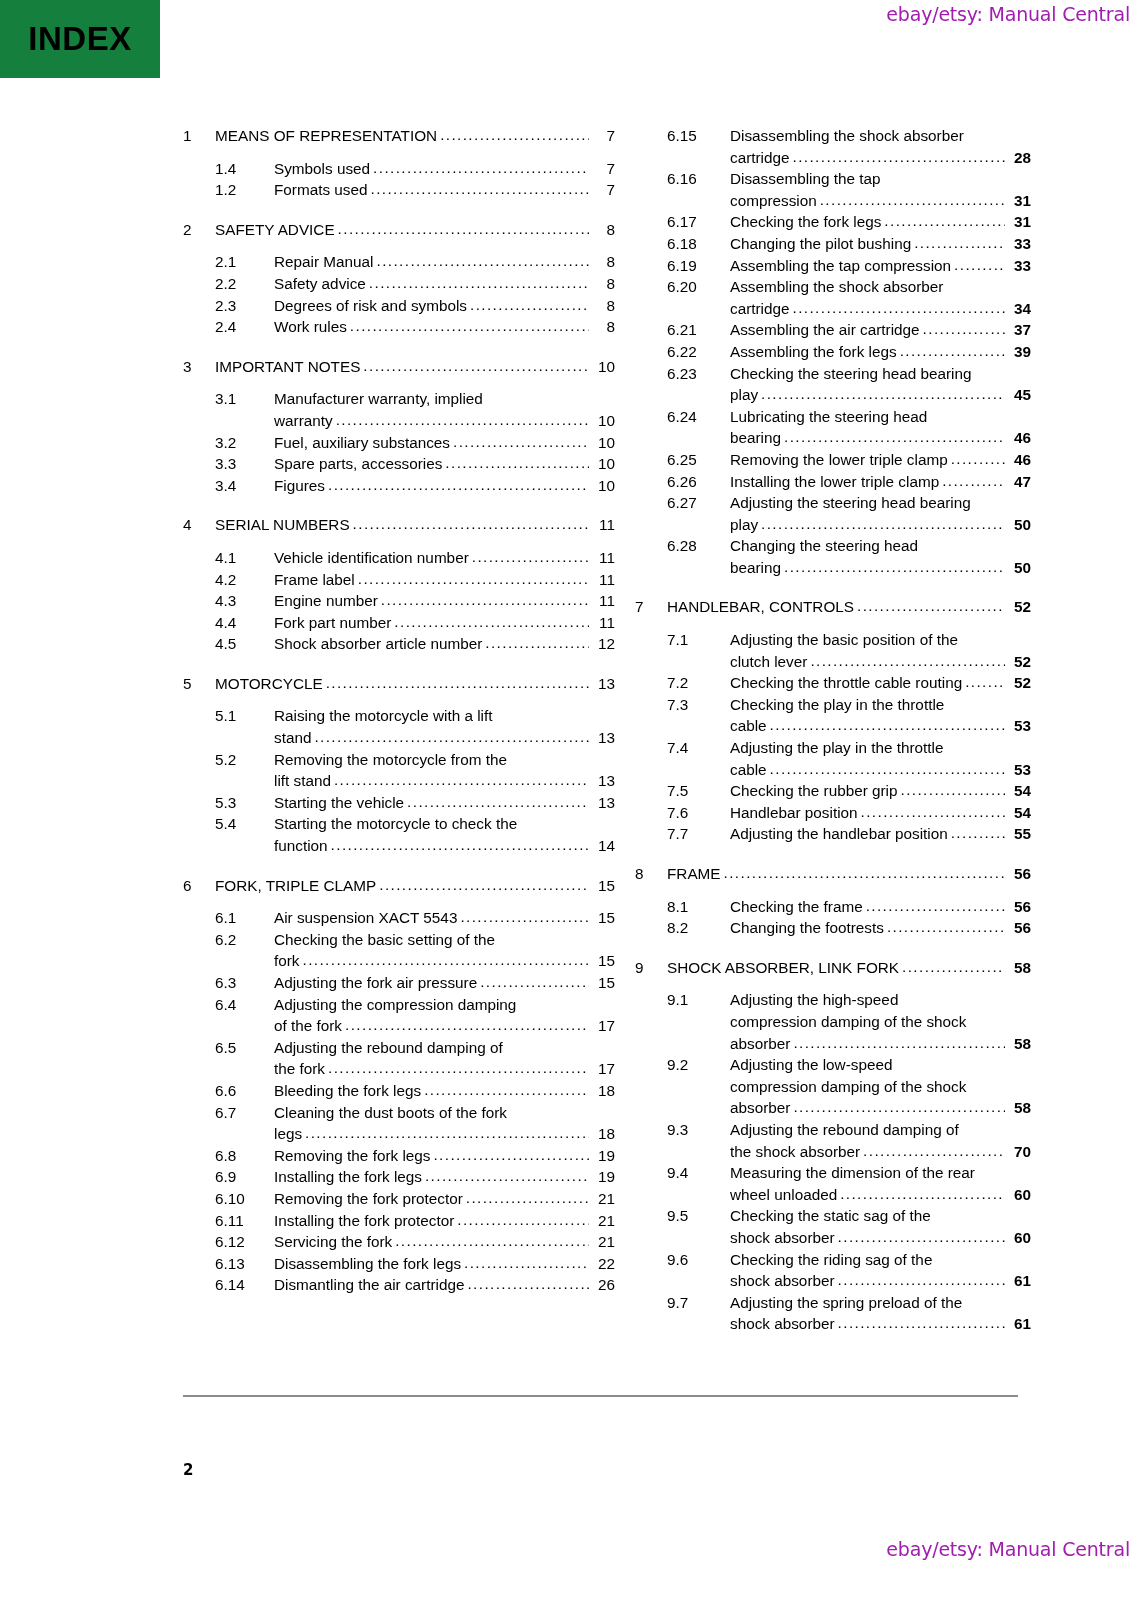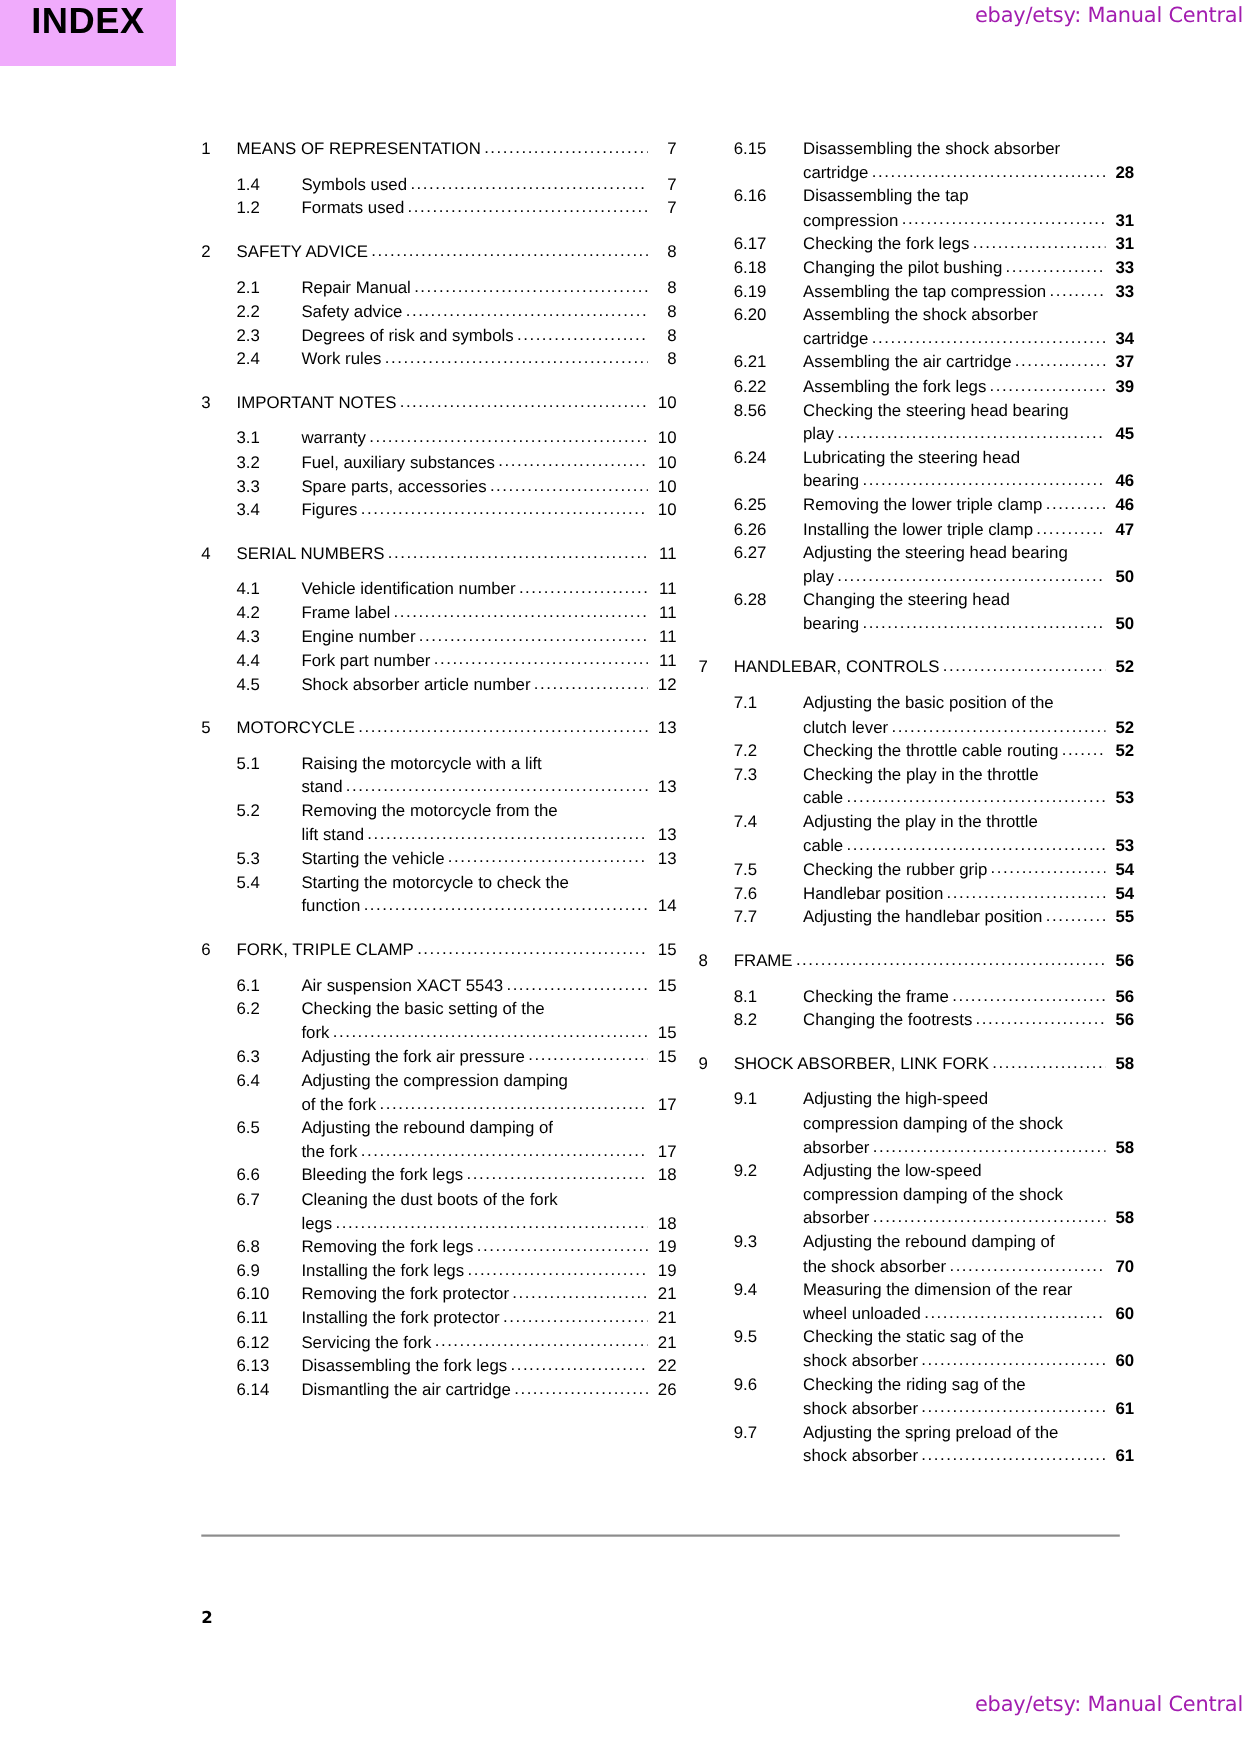--- a/index.html
+++ b/index.html
@@ -29,24 +29,24 @@
   }
   .watermark-top { top: 3px; }
   .watermark-bottom { top: 1538px; }
 
   
   .index-badge {
     position: absolute;
     left: 0;
     top: 0;
     width: 160px;
-    height: 60px;
-    background: #f0abfc;
+    height: 78px;
+    background: #15803d;
     display: flex;
-    align-items: flex-start;
+    align-items: center;
     justify-content: center;
   }
   .index-badge-label {
     font-family: "Liberation Sans", sans-serif;
     font-weight: bold;
     font-size: 33px;
     letter-spacing: 0.5px;
     color: #000000;
   }
 
@@ -248,20 +248,23 @@
           <div class="title-line">
             <span class="title-text">IMPORTANT NOTES</span>
             <span class="leader">........................................................................................................................................................................................................</span>
             <span class="pageno">10</span>
           </div>
         </div>
       </div>
       <div class="entry section">
         <div class="num">3.1</div>
         <div class="title-wrap">
+          <div class="cont-line">
+            <span class="title-text">Manufacturer warranty, implied</span>
+          </div>
           <div class="title-line">
             <span class="title-text">warranty</span>
             <span class="leader">........................................................................................................................................................................................................</span>
             <span class="pageno">10</span>
           </div>
         </div>
       </div>
       <div class="entry section">
         <div class="num">3.2</div>
         <div class="title-wrap">
@@ -658,21 +661,21 @@
         <div class="num">6.22</div>
         <div class="title-wrap">
           <div class="title-line">
             <span class="title-text">Assembling the fork legs</span>
             <span class="leader">........................................................................................................................................................................................................</span>
             <span class="pageno">39</span>
           </div>
         </div>
       </div>
       <div class="entry section">
-        <div class="num">8.56</div>
+        <div class="num">6.23</div>
         <div class="title-wrap">
           <div class="cont-line">
             <span class="title-text">Checking the steering head bearing</span>
           </div>
           <div class="title-line">
             <span class="title-text">play</span>
             <span class="leader">........................................................................................................................................................................................................</span>
             <span class="pageno">45</span>
           </div>
         </div>

